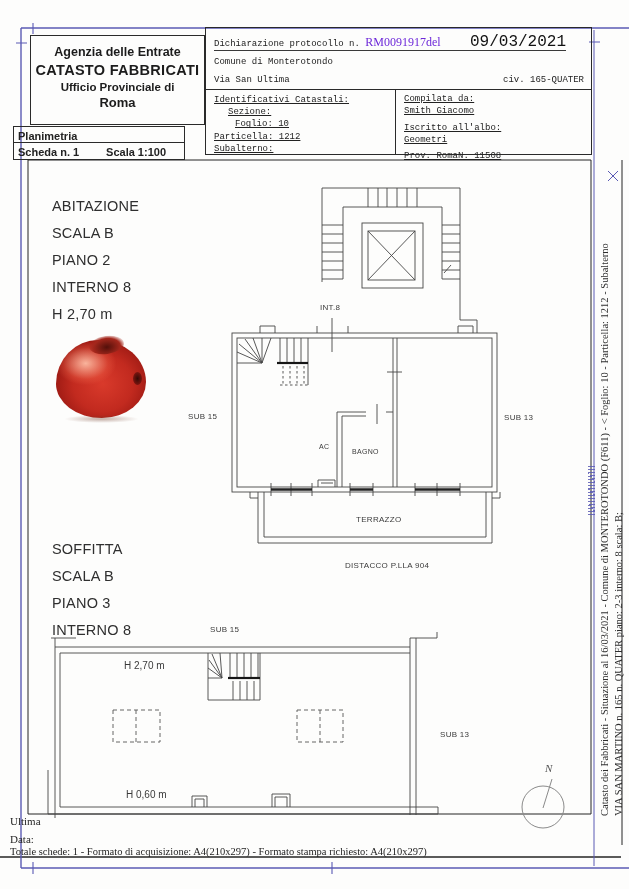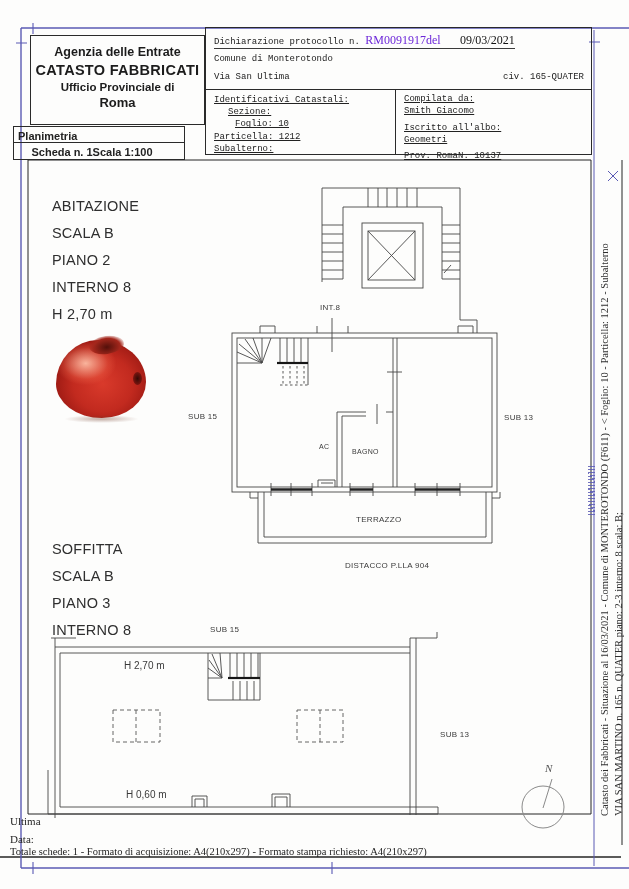--- a/index.html
+++ b/index.html
@@ -11,29 +11,29 @@
   .agency-box{position:absolute;left:30px;top:35px;width:175px;height:90px;border:1.2px solid #2a2a2a;
               text-align:center;font-weight:bold;color:#1c1c1c;padding-top:9px;box-sizing:border-box;}
   .agency-box .l1{font-size:12.5px;}
   .agency-box .l2{font-size:14.5px;margin-top:3px;letter-spacing:.3px;}
   .agency-box .l3{font-size:11.5px;margin-top:3px;}
   .agency-box .l4{font-size:13px;margin-top:2px;}
 
   .plani-table{position:absolute;left:13px;top:126px;width:172px;height:34px;border:1.2px solid #2a2a2a;
                box-sizing:border-box;font-family:Liberation Sans, sans-serif;font-weight:bold;font-size:11px;color:#222;}
   .plani-table .row1{height:16px;border-bottom:1px solid #2a2a2a;padding:3px 0 0 4px;box-sizing:border-box;}
-  .plani-table .row2{display:flex;justify-content:center;padding:3px 18px 0 4px;}
+  .plani-table .row2{display:flex;justify-content:space-between;padding:3px 18px 0 4px;}
 
   .decl-box{position:absolute;left:205px;top:27px;width:387px;height:128px;border:1.1px solid #2a2a2a;
             box-sizing:border-box;font-family:"Liberation Mono",monospace;font-size:9px;color:#222;}
   .decl-upper{position:absolute;left:0;top:0;right:0;height:61px;padding:5px 7px 0 8px;box-sizing:border-box;}
   .decl-row1{margin-bottom:6px;}
   .decl-row1 .u{border-bottom:1px solid #3a3a3a;padding-bottom:1px;}
   .decl-proto-val{font-family:Liberation Serif, serif;font-size:12px;color:#6d28d9;}
-  .decl-proto-date{font-family:Liberation Serif, serif;font-size:12px;color:#111;margin-left:14px;}
+  .decl-proto-date{font-family:Liberation Mono, monospace;font-size:16px;color:#111;margin-left:24px;}
   .decl-row2{margin-bottom:8px;}
   .decl-row3{display:flex;justify-content:space-between;}
   .decl-lower{position:absolute;left:0;top:61px;right:0;bottom:0;border-top:1px solid #2a2a2a;display:flex;text-decoration:underline;}
   .decl-left{width:190px;border-right:1px solid #2a2a2a;box-sizing:border-box;padding:4px 0 0 8px;line-height:12.2px;}
   .decl-left .ind1{padding-left:14px;}
   .decl-left .ind2{padding-left:21px;}
   .decl-right{flex:1;padding:4px 7px 0 8px;line-height:11.5px;}
   .decl-albo{margin-top:6px;}
   .decl-prov-row{display:flex;margin-top:5px;}
 
@@ -199,21 +199,21 @@
         <div>Particella: 1212</div>
         <div>Subalterno:</div>
       </div>
       <div class="decl-right">
         <div>Compilata da:</div>
         <div>Smith Giacomo</div>
         <div class="decl-albo">Iscritto all'albo:</div>
         <div>Geometri</div>
         <div class="decl-prov-row">
           <span>Prov. Roma</span>
-          <span>N. 10137</span>
+          <span>N. 11508</span>
         </div>
       </div>
     </div>
   </div>
 
   <div class="big-block blk1">
     <div>ABITAZIONE</div>
     <div>SCALA B</div>
     <div>PIANO 2</div>
     <div>INTERNO 8</div>

